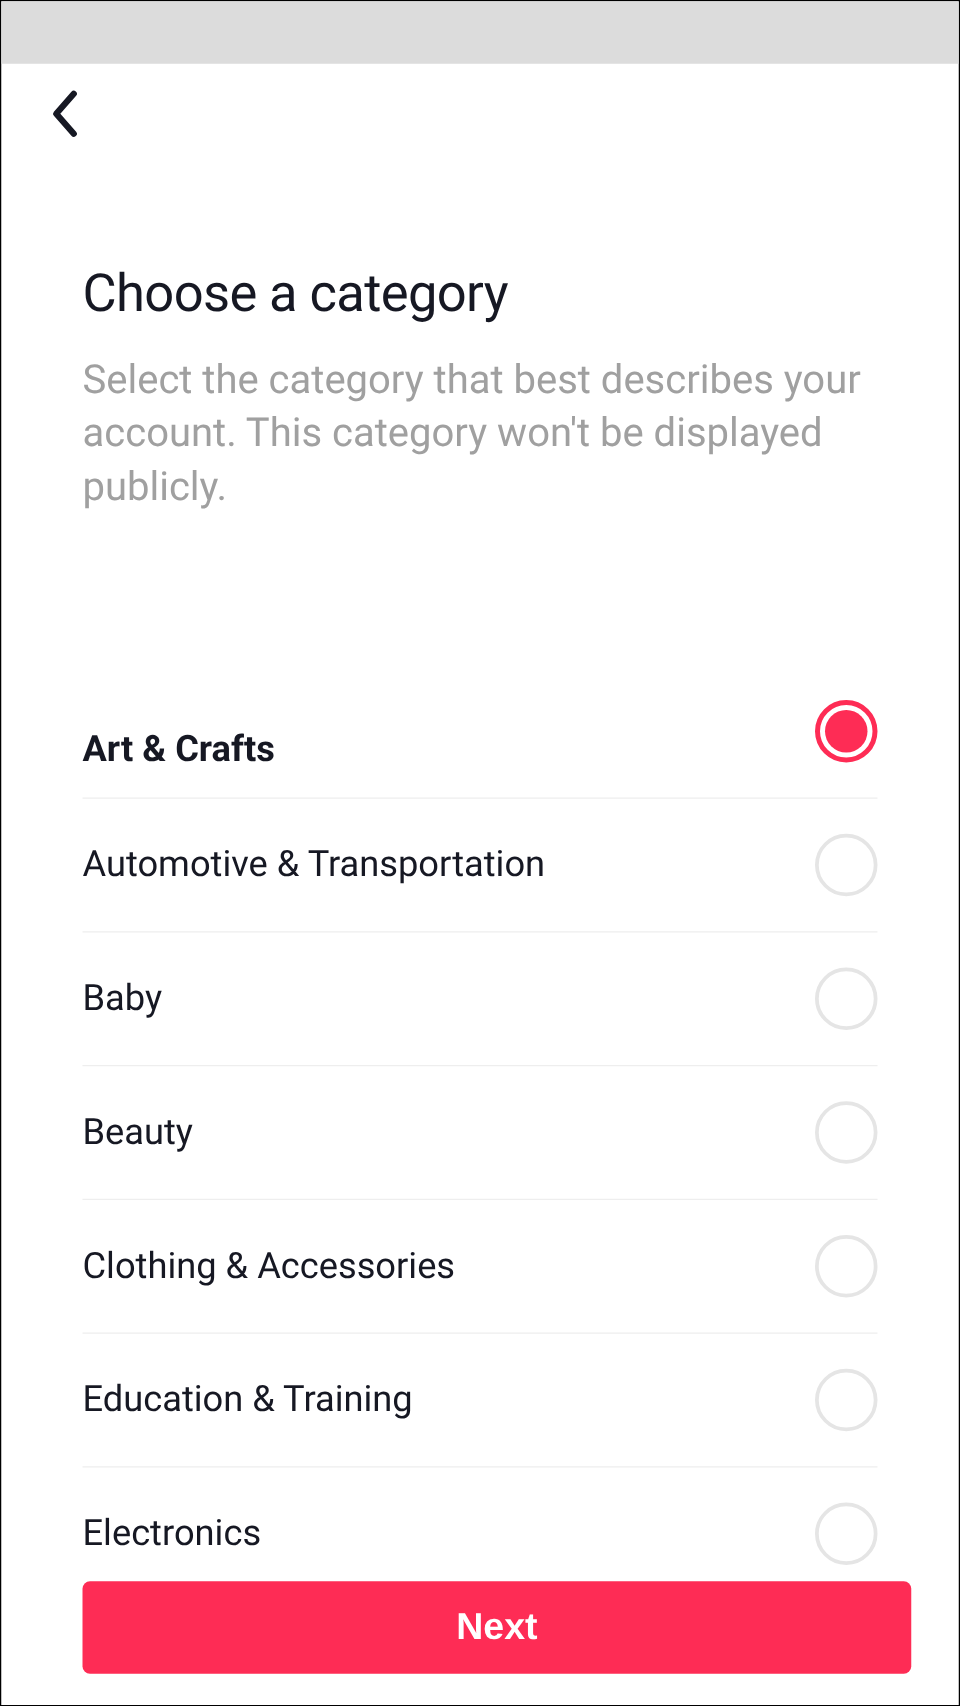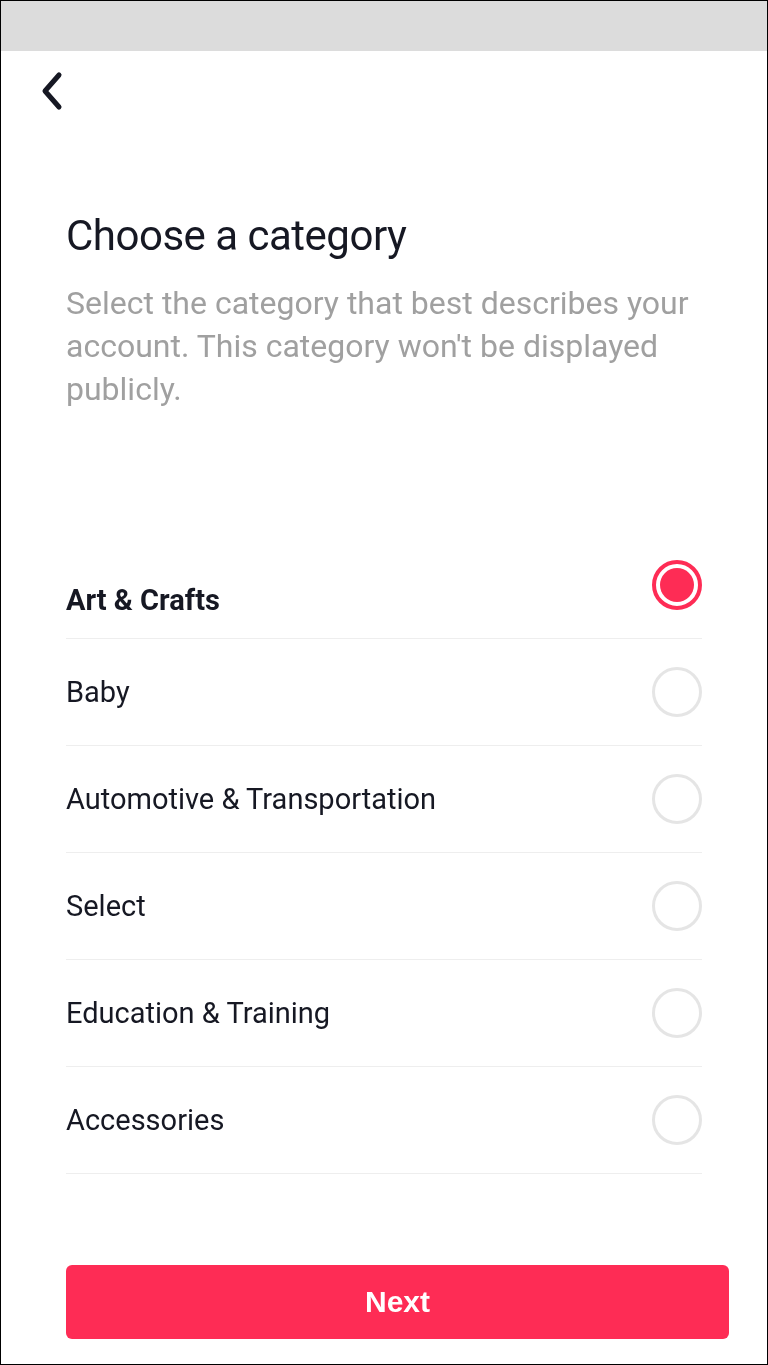--- a/index.html
+++ b/index.html
@@ -127,37 +127,41 @@
   <p class="subtitle">Select the category that best describes your account. This category won't be displayed publicly.</p>
 
   <div class="list" id="category-list">
       <div class="row selected">
         <span class="row-label">Art &amp; Crafts</span>
         <span class="radio">
           <span class="radio-dot"></span>
         </span>
       </div>
       <div class="row">
+        <span class="row-label">Automotive &amp; Transportation</span>
+        <span class="radio"></span>
+      </div>
+      <div class="row">
         <span class="row-label">Baby</span>
         <span class="radio"></span>
       </div>
       <div class="row">
-        <span class="row-label">Automotive &amp; Transportation</span>
+        <span class="row-label">Beauty</span>
         <span class="radio"></span>
       </div>
       <div class="row">
-        <span class="row-label">Select</span>
+        <span class="row-label">Clothing &amp; Accessories</span>
         <span class="radio"></span>
       </div>
       <div class="row">
         <span class="row-label">Education &amp; Training</span>
         <span class="radio"></span>
       </div>
       <div class="row">
-        <span class="row-label">Accessories</span>
+        <span class="row-label">Electronics</span>
         <span class="radio"></span>
       </div>
     </div>
 </div>
 
 <div class="footer">
   <button class="next-btn">Next</button>
 </div>
 
 </body></html>

